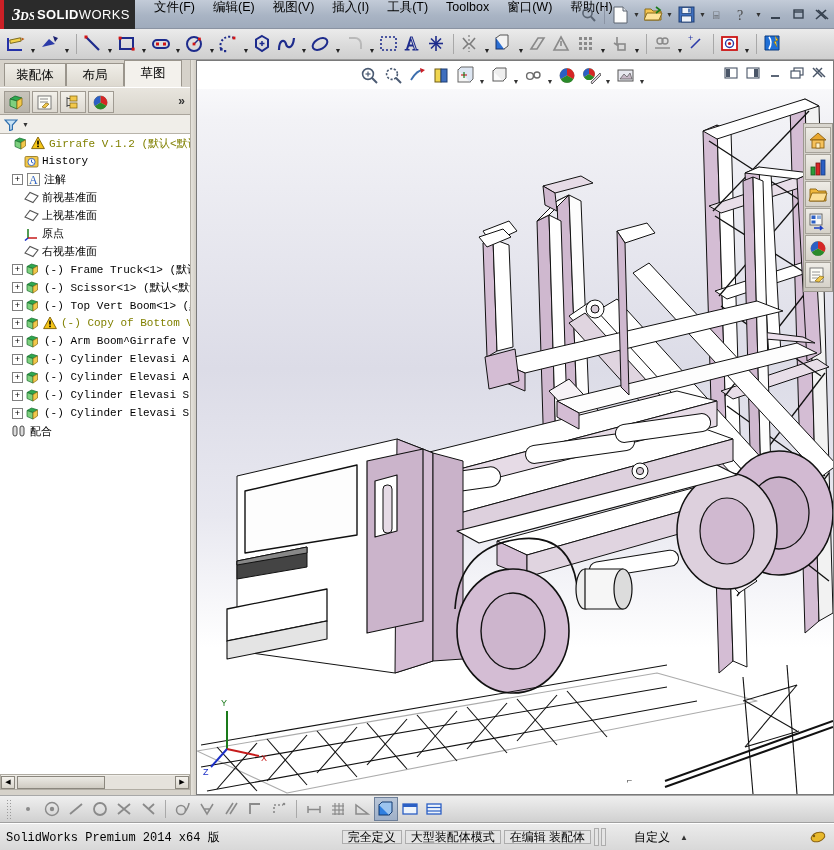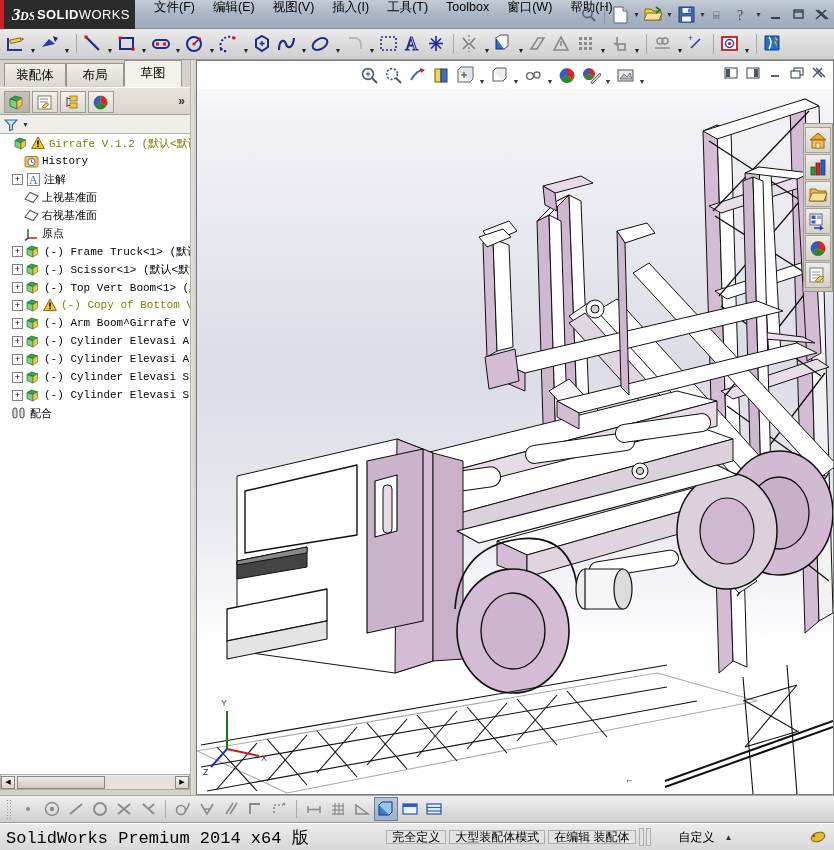--- a/index.html
+++ b/index.html
@@ -245,21 +245,21 @@
   .statusbar {
     position: absolute; left: 0; top: 823px; width: 834px; height: 27px;
     background: linear-gradient(#ebebeb,#d8d8d8);
     border-top: 1px solid #ffffff;
     display: flex; align-items: center;
     box-sizing: border-box;
     font-size: 12px;
   }
   .sb-text {
     font-family: "Liberation Mono", monospace;
-    font-size: 17px; color: #000;
+    font-size: 12px; color: #000;
     padding-left: 6px;
   }
   .sb-cell {
     border: 1px solid #adadad; background: #e4e4e4;
     padding: 2px 5px; margin-right: 3px; height: 14px;
     display:flex; align-items:center; box-sizing:border-box;
     font-size: 12px; color:#000;
   }
   .sb-thin { width:5px; height:18px; border:1px solid #adadad; background:#e4e4e4;
     margin-right:2px; box-sizing:border-box;}
@@ -639,41 +639,50 @@
           </span>
           <span class="tlabel">注解</span>
         </div>
         <div class="trow" style="padding-left: 12px;">
           <span class="texp-empty"></span>
           <span class="tico">
             <svg width="15" height="15" viewBox="0 0 15 15">
               <polygon points="1,9 6,2.5 14,6 9,12.5" fill="none" stroke="#555" stroke-width="1.1"></polygon>
             </svg>
           </span>
+          <span class="tlabel">前视基准面</span>
+        </div>
+        <div class="trow" style="padding-left: 12px;">
+          <span class="texp-empty"></span>
+          <span class="tico">
+            <svg width="15" height="15" viewBox="0 0 15 15">
+              <polygon points="1,9 6,2.5 14,6 9,12.5" fill="none" stroke="#555" stroke-width="1.1"></polygon>
+            </svg>
+          </span>
           <span class="tlabel">上视基准面</span>
-        </div>
-        <div class="trow" style="padding-left: 12px;">
-          <span class="texp-empty"></span>
-          <span class="tico">
-            <svg width="15" height="15" viewBox="0 0 15 15">
-              <polygon points="1,9 6,2.5 14,6 9,12.5" fill="none" stroke="#555" stroke-width="1.1"></polygon>
-            </svg>
-          </span>
-          <span class="tlabel">右视基准面</span>
         </div>
         <div class="trow" style="padding-left: 12px;">
           <span class="texp-empty"></span>
           <span class="tico">
             <svg width="15" height="15" viewBox="0 0 15 15">
               <line x1="4" y1="12" x2="4" y2="3" stroke="#1a7a1a" stroke-width="1.5"></line>
               <line x1="4" y1="12" x2="13" y2="12" stroke="#c61b1b" stroke-width="1.5"></line>
               <line x1="4" y1="12" x2="1" y2="14.5" stroke="#1b2ec6" stroke-width="1.5"></line>
             </svg>
           </span>
           <span class="tlabel">原点</span>
+        </div>
+        <div class="trow" style="padding-left: 12px;">
+          <span class="texp-empty"></span>
+          <span class="tico">
+            <svg width="15" height="15" viewBox="0 0 15 15">
+              <polygon points="1,9 6,2.5 14,6 9,12.5" fill="none" stroke="#555" stroke-width="1.1"></polygon>
+            </svg>
+          </span>
+          <span class="tlabel">右视基准面</span>
         </div>
         <div class="trow" style="padding-left: 12px;">
           <span class="texp">+</span>
           <span class="tico">
             <svg width="15" height="15" viewBox="0 0 15 15">
               <path d="M1 4.5 l4.5-2.5 l6 1.8 l-4.5 2.6 z" fill="#2fa84f" stroke="#176b2c" stroke-width="0.7"></path>
               <path d="M1 4.5 v6 l6 2.6 v-6.4 z" fill="#7ed07e" stroke="#176b2c" stroke-width="0.7"></path>
               <path d="M7 6.6 l4.5-2.6 v6 l-4.5 3 z" fill="#f2c84b" stroke="#8a6d15" stroke-width="0.7"></path>
             </svg>
           </span>

